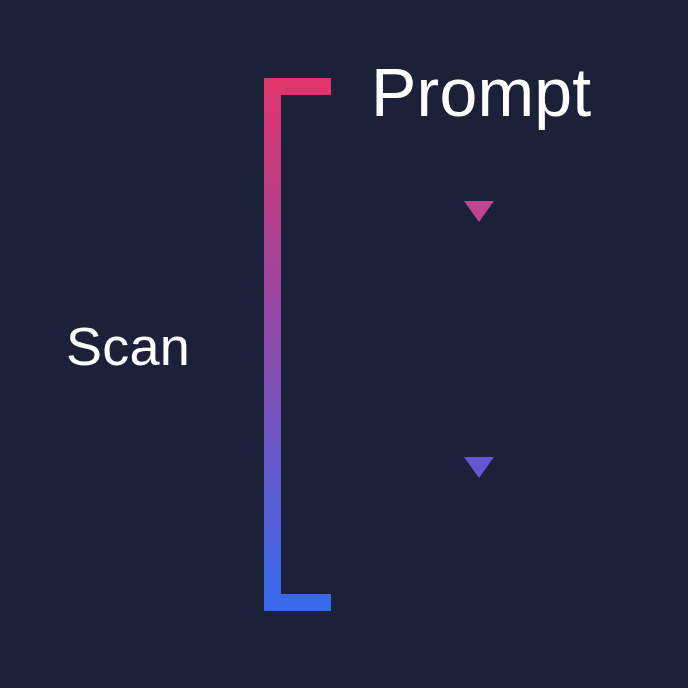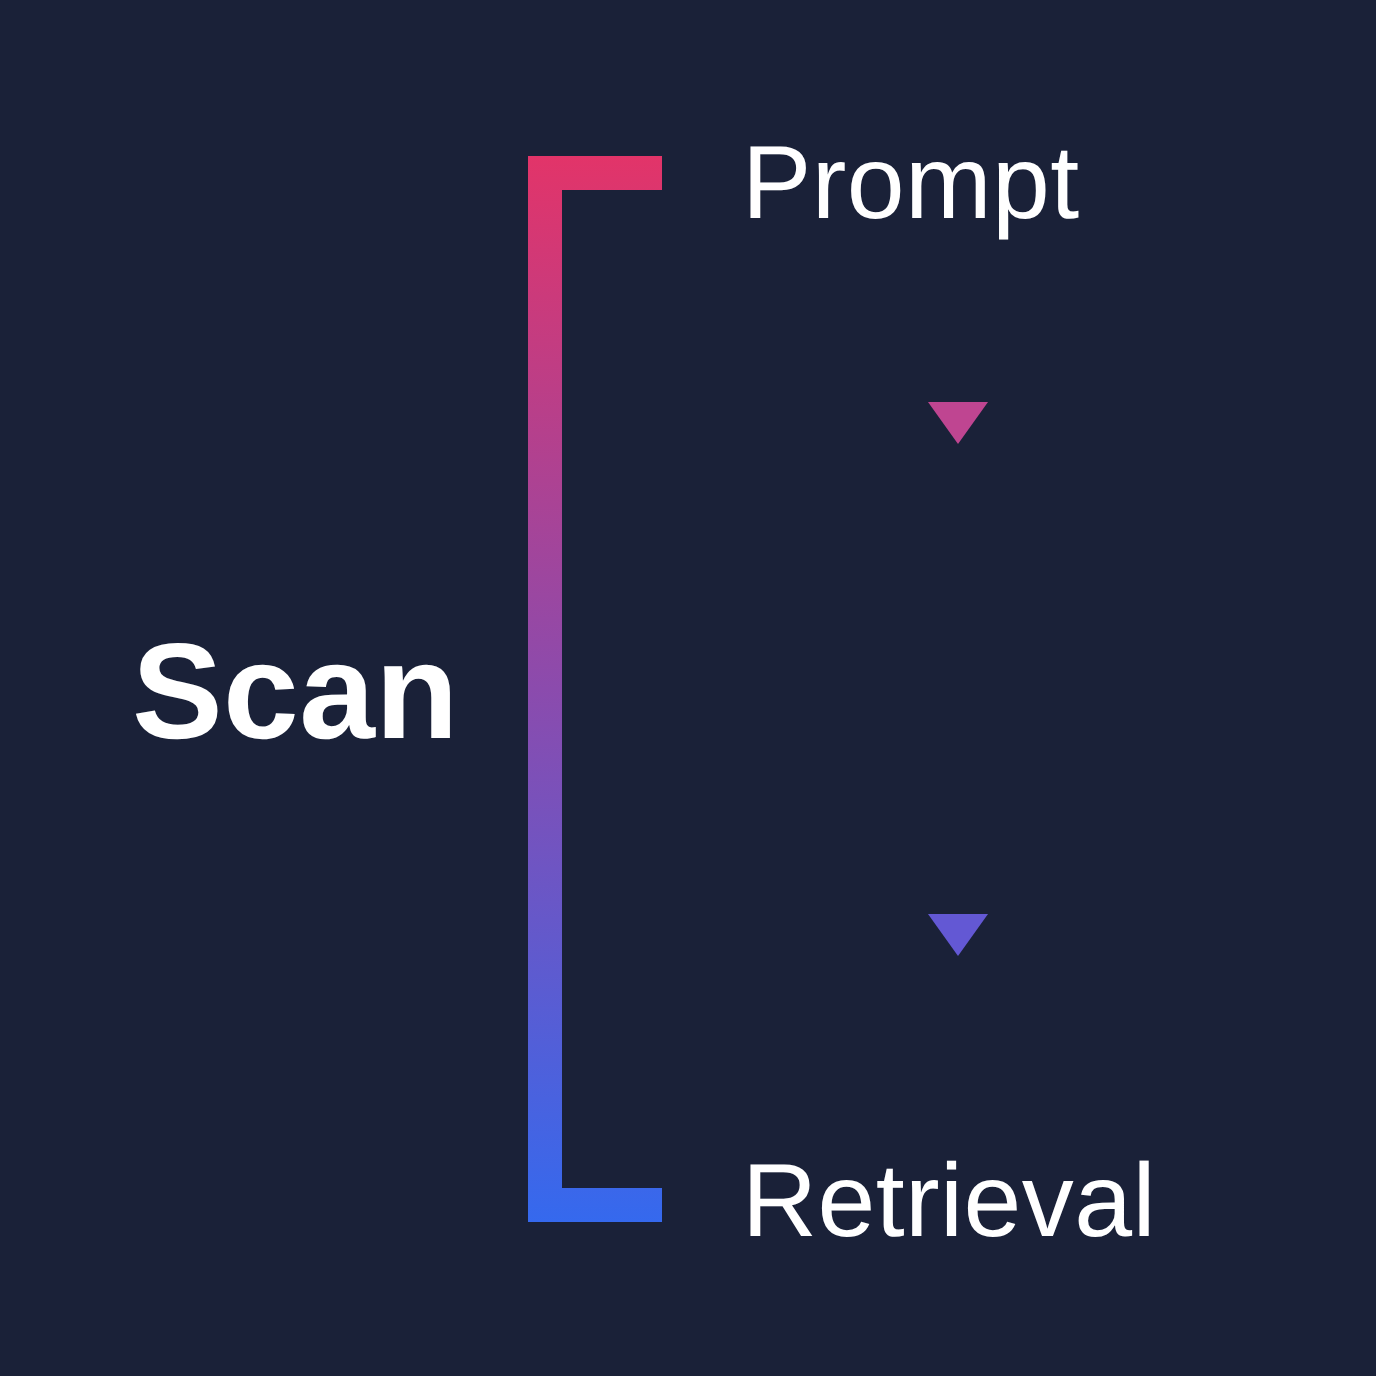--- a/index.html
+++ b/index.html
@@ -30,40 +30,40 @@
     width: 67px;
     height: 533px;
     overflow: visible;
   }
 
   
   .stage-label {
     position: absolute;
     left: 371px;
     color: #ffffff;
-    font-size: 52px;
+    font-size: 68px;
     line-height: 1;
     font-weight: 400;
     letter-spacing: 0.2px;
     white-space: nowrap;
     transform: translateY(-50%);
   }
   .stage-label.prompt    { top: 92px;  }
   .stage-label.output    { top: 346px; }
   .stage-label.retrieval { top: 601px; }
 
   
   .side-label {
     position: absolute;
     left: 66px;
     top: 346px;
     color: #ffffff;
-    font-size: 68px;
+    font-size: 54px;
     line-height: 1;
-    font-weight: 700;
+    font-weight: 400;
     letter-spacing: 0.2px;
     white-space: nowrap;
     transform: translateY(-50%);
   }
 
   
   .arrow {
     position: absolute;
     left: 464px;
     width: 0;
@@ -92,19 +92,18 @@
       </defs>
       <path d="M 67 0 L 0 0 L 0 533 L 67 533 L 67 516 L 17 516 L 17 17 L 67 17 Z" fill="url(#bracketGradient)"></path>
     </svg>
   </div>
 
   <div class="side-label" style="color: rgb(255, 255, 255);">Scan</div>
 
   <div class="stage-label prompt" style="color: rgb(255, 255, 255);">Prompt</div>
 
 
-  <div class="stage-label retrieval" style="color: rgb(255, 255, 255);">Retrieval</div>
 
   <div class="arrow arrow-one" style="border-top-color: rgb(191, 69, 145);"></div>
 
   <div class="arrow arrow-two" style="border-top-color: rgb(99, 88, 212);"></div>
 
 </div>
 
 </body></html>

